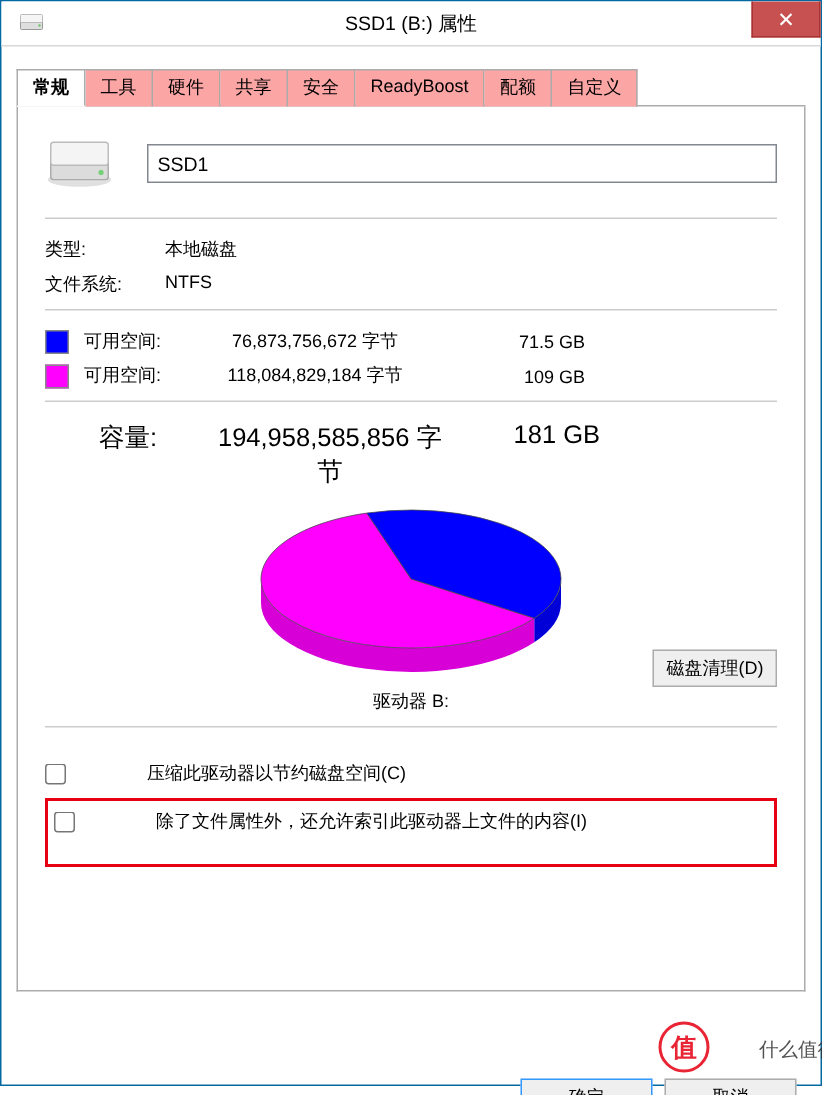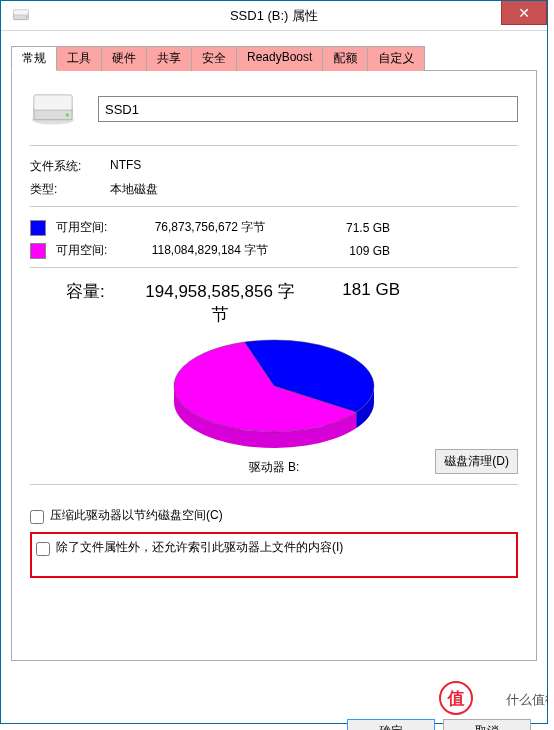--- a/index.html
+++ b/index.html
@@ -7,39 +7,39 @@
 .window { width: 548px; height: 724px; border: 1px solid #0369a1; background: #fff; position: relative; }
 .titlebar { height: 30px; background: #fff; display: flex; align-items: center; padding-left: 12px; border-bottom: 1px solid #d8d8d8; position: relative; }
 .title-icon { width: 16px; height: 14px; margin-right: 8px; display: inline-block; }
 .title-text { font-size: 13px; flex: 0 0 auto; position:absolute; left:50%; transform:translateX(-50%); }
 .close-btn { position:absolute; right:0; top:0; width: 46px; height: 24px; background: #c75050; color: #fff; display: flex; align-items: center; justify-content: center; cursor: pointer; border: 1px solid #a83434; border-top:none; font-size: 14px; }
 .tab-area { padding: 14px 10px 0 10px; }
 .tabs { display: flex; border-bottom: 1px solid #ababab; }
 .tab { padding: 3px 10px; border: 1px solid #ababab; border-bottom: none; background: #fff; margin-right: 0px; cursor: pointer; font-size: 12px; position: relative; top: 1px; }
 .tab.active { background: #fff; border-bottom: 1px solid #fff; z-index: 2; }
 .tab:not(.active) { background: #fca5a5; border-left: none; }
-.tab:first-child { border-left: 1px solid #ababab; }
+.tab:first-child { border-left: 1px solid #ababab; font-weight: bold; }
 .tab-content { border: 1px solid #ababab; border-top: none; padding: 20px 18px; height: 590px; }
 .drive-row { display: flex; align-items: center; margin-bottom: 18px; }
 .drive-icon { width: 46px; height: 36px; margin-right: 22px; }
 .drive-name-input { flex: 1; border: 1px solid #828790; padding: 4px 6px; font-size: 13px; height: 26px; }
 .hr { border: none; border-top: 1px solid #ccc; margin: 8px 0 12px 0; }
 .info-row { display: flex; margin-bottom: 6px; font-size: 12px; }
 .info-label { width: 80px; }
 .legend-row { display: flex; align-items: center; margin-bottom: 6px; font-size: 12px; }
 .legend-swatch { width: 16px; height: 16px; border: 1px solid #888; margin-right: 10px; }
 .legend-label { width: 74px; }
 .legend-bytes { width: 190px; text-align: center; padding-right: 30px; }
 .legend-gb { width: 70px; text-align: right; }
 .capacity-row { display: flex; font-size: 17px; margin: 8px 0 4px 0; }
 .pie-wrap { text-align: center; margin-top: 8px; position: relative; }
 .pie-label { margin-top: 6px; margin-bottom: 6px; }
-.disk-cleanup-btn { position: absolute; right: 0; bottom: 2px; padding: 3px 8px; border: 1px solid #acacac; background: #efefef; cursor: pointer; font-size: 12px; }
+.disk-cleanup-btn { position: absolute; right: 0; bottom: 18px; padding: 3px 8px; border: 1px solid #acacac; background: #efefef; cursor: pointer; font-size: 12px; }
 .checks { margin-top: 22px; }
-.check-row { display: flex; align-items: flex-end; margin-bottom: 8px; font-size: 12px; }
+.check-row { display: flex; align-items: center; margin-bottom: 8px; font-size: 12px; gap: 48px; }
 .check-row input { margin-right: 6px; width: 14px; height: 14px; }
 .highlight-box { border: 2px solid #e60012; padding: 5px 4px; margin-top: 4px; height: 46px; display:flex; align-items:flex-start; }
 .button-bar { display: flex; justify-content: flex-end; gap: 8px; padding: 14px 16px; }
 .dlg-btn { width: 88px; height: 24px; border: 1px solid #acacac; background: #efefef; cursor: pointer; font-size: 12px; margin-top: 44px; }
 .dlg-btn.primary { border: 1px solid #3399ff; }
 .watermark { position: absolute; right: 6px; bottom: 12px; width: 110px; height: 40px; opacity: 0.85; }
 </style>
 </head>
 <body>
 
@@ -77,26 +77,26 @@
               <rect x="4" y="4" width="40" height="16" rx="2" fill="#f4f4f4" stroke="#bbb"></rect>
               <circle cx="39" cy="25" r="1.8" fill="#76d176"></circle>
             </svg>
         </span>
         <input class="drive-name-input" type="text" value="SSD1" style="">
       </div>
 
       <hr class="hr">
 
       <div class="info-row">
+        <span class="info-label">类型:</span>
+        <span>本地磁盘</span>
+      </div>
+      <div class="info-row">
         <span class="info-label">文件系统:</span>
         <span>NTFS</span>
-      </div>
-      <div class="info-row">
-        <span class="info-label">类型:</span>
-        <span>本地磁盘</span>
       </div>
 
       <hr class="hr">
 
       <div class="legend-row">
         <span class="legend-swatch" style="background:#0000ff"></span>
         <span class="legend-label">可用空间:</span>
         <span class="legend-bytes">76,873,756,672 字节</span>
         <span class="legend-gb">71.5 GB</span>
       </div>

